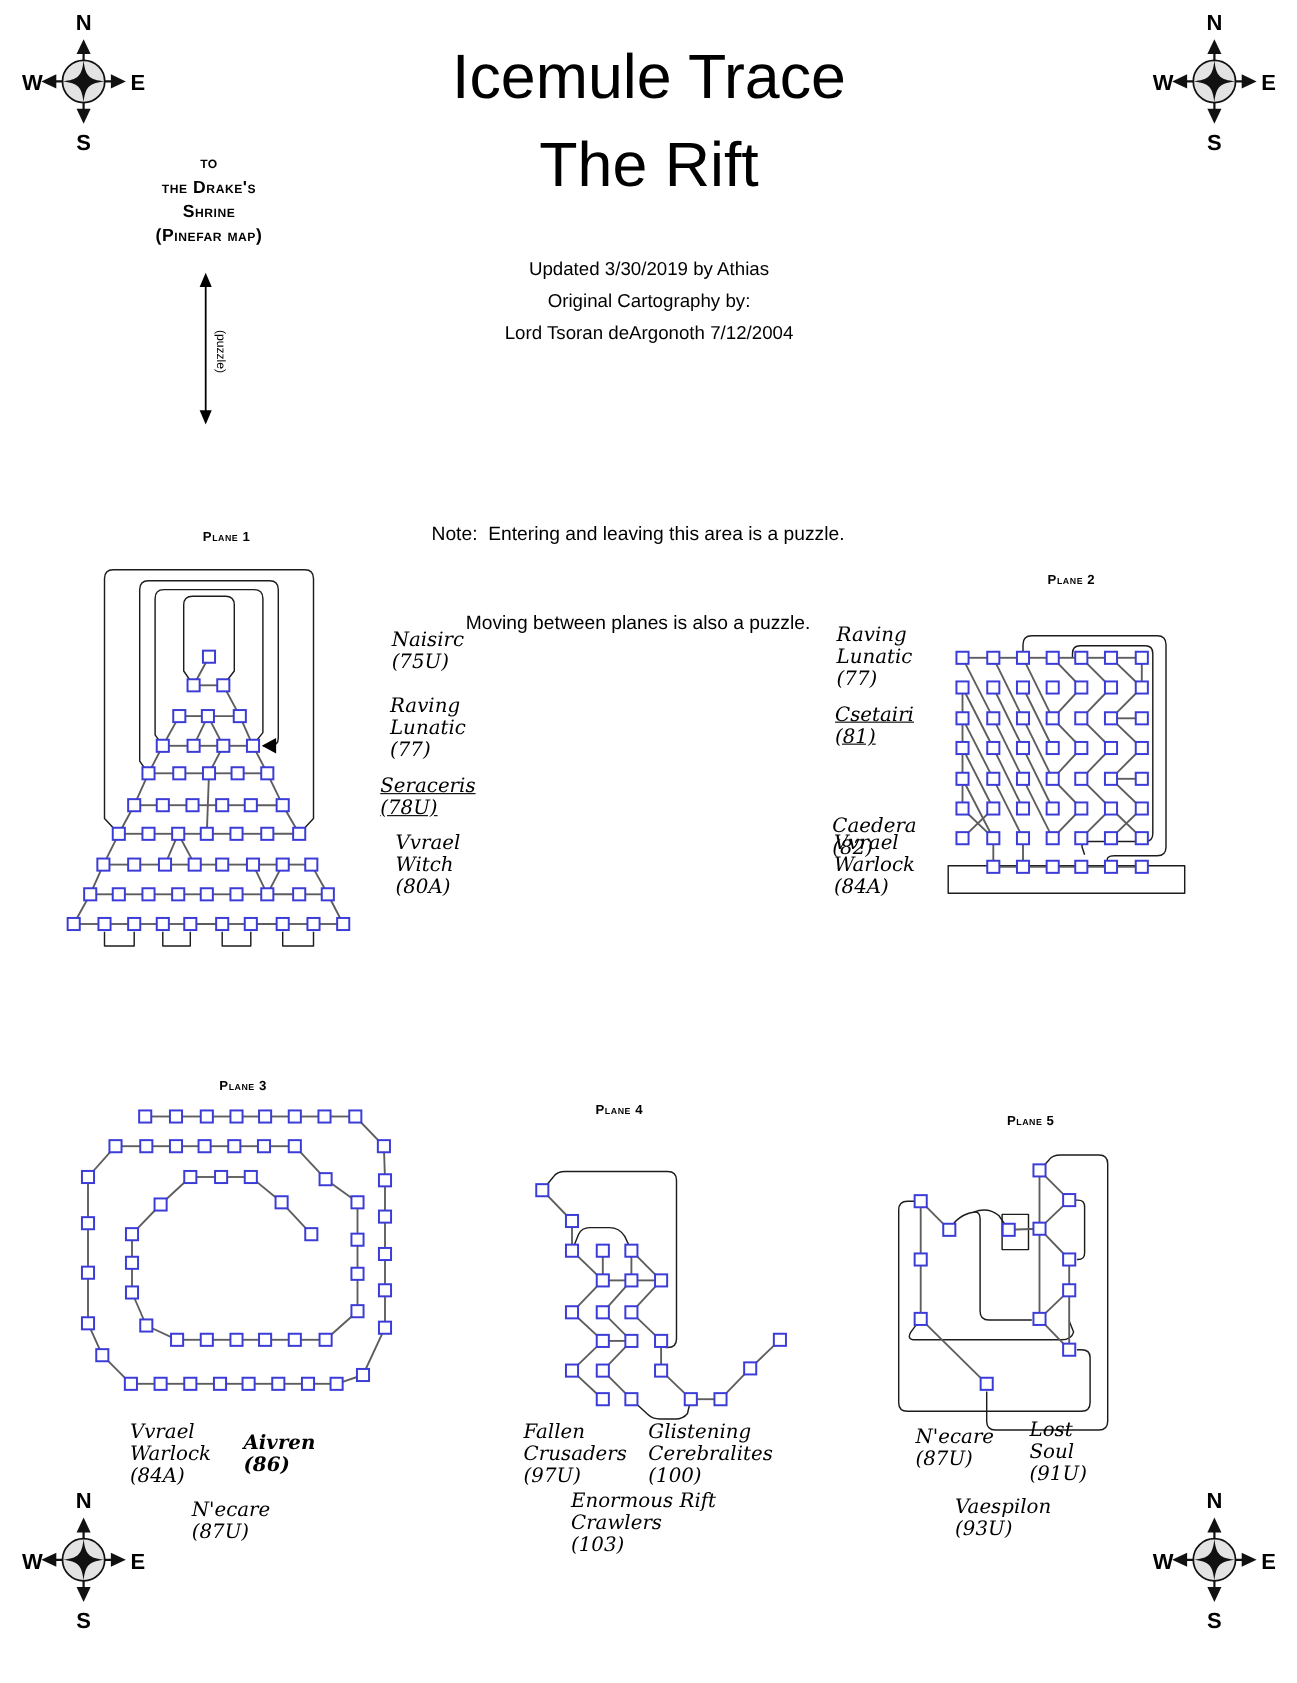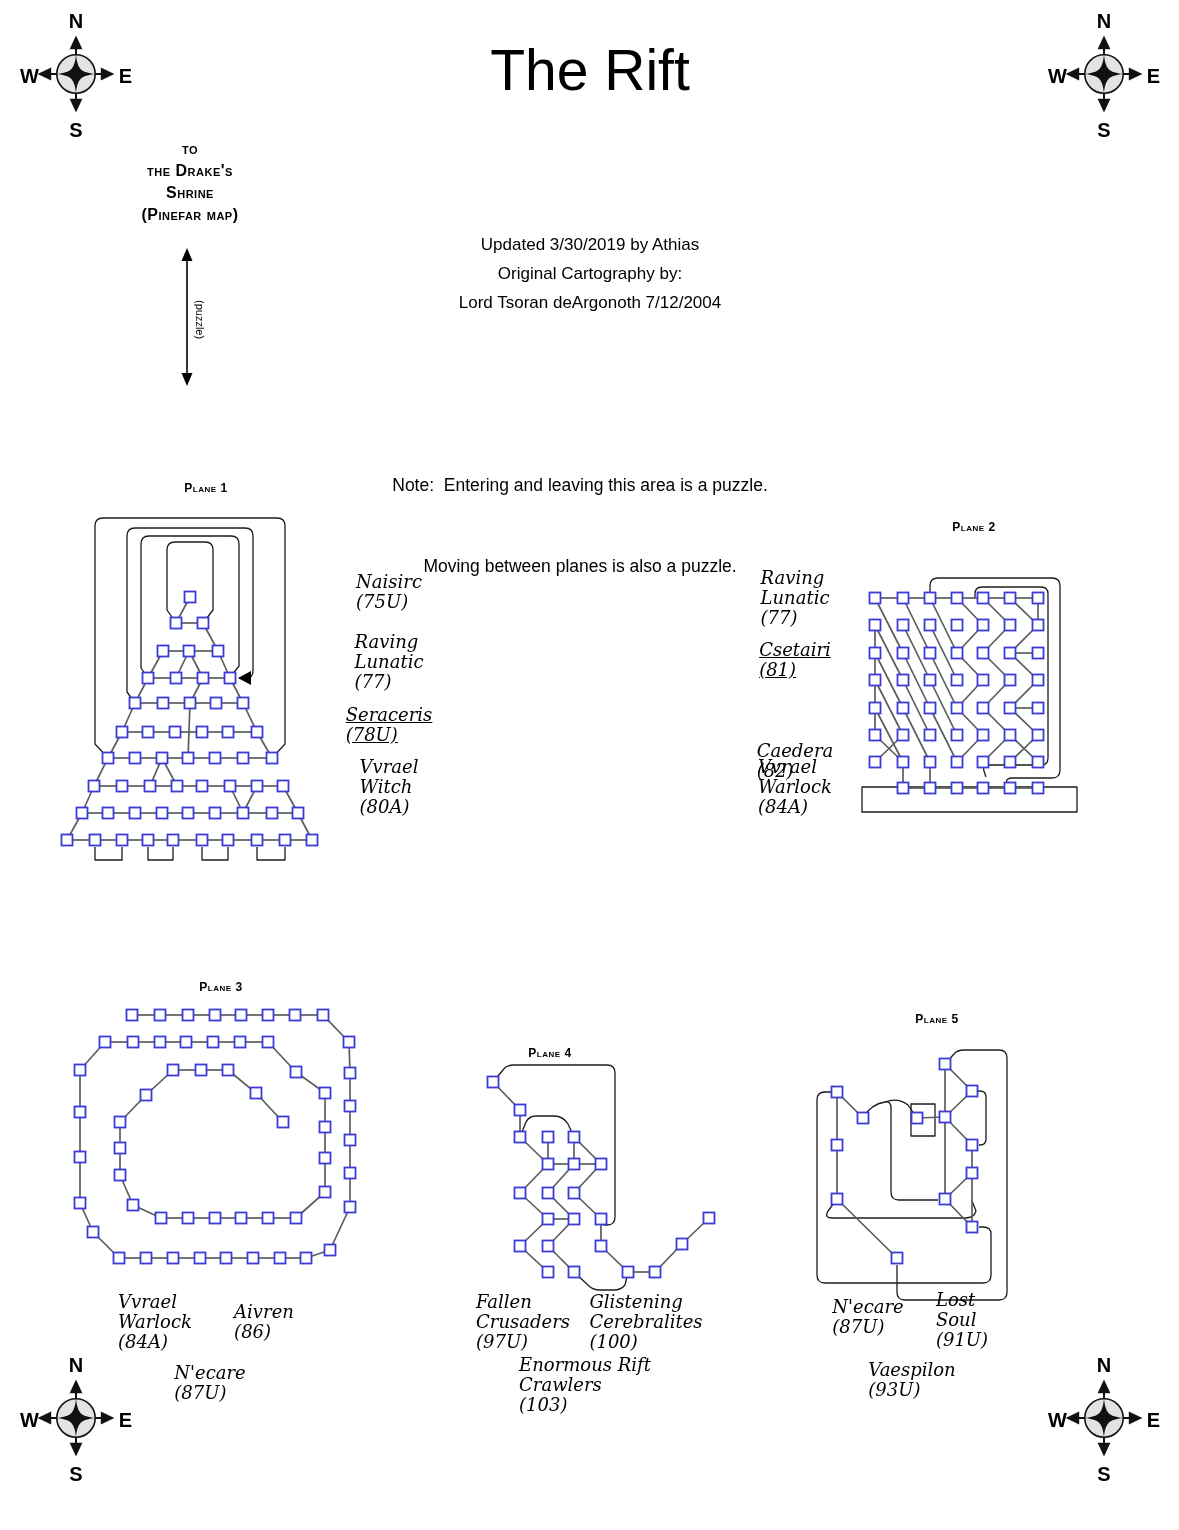--- a/index.html
+++ b/index.html
@@ -91,20 +91,21 @@
       <circle cx="50" cy="50" r="24" fill="#e3e3e3" stroke="#111" stroke-width="2"></circle>
       <path d="M50,26 C52,44 56,48 74,50 C56,52 52,56 50,74 C48,56 44,52 26,50 C44,48 48,44 50,26 Z" fill="#111"></path>
       <polygon points="50,2 42,19 58,19" fill="#111"></polygon>
       <polygon points="50,98 42,81 58,81" fill="#111"></polygon>
       <polygon points="2,50 19,42 19,58" fill="#111"></polygon>
       <polygon points="98,50 81,42 81,58" fill="#111"></polygon>
     </svg>
   </div>
 
   <div class="abs center title" style="left:290px;top:30px;width:600px;">
+    <div>Icemule Trace</div>
     <div>The Rift</div>
   </div>
   <div class="abs center attrib" style="left:340px;top:230px;width:500px;">
     <div>Updated 3/30/2019 by Athias</div>
     <div>Original Cartography by:</div>
     <div>Lord Tsoran deArgonoth 7/12/2004</div>
   </div>
 
   <div class="abs center smallcaps drake" style="left:95px;top:138px;width:190px;">
     <div>to</div>
@@ -120,21 +121,21 @@
   <span class="puzzle-label">(puzzle)</span>
 
   <div class="abs center note" style="left:330px;top:418px;width:500px;">
     <div>Note:  Entering and leaving this area is a puzzle.</div>
     <div>Moving between planes is also a puzzle.</div>
   </div>
 
   <div class="abs smallcaps plane-label" style="left:126px;top:481px;width:160px;text-align:center;">Plane 1</div>
   <div class="abs smallcaps plane-label" style="left:894px;top:520px;width:160px;text-align:center;">Plane 2</div>
   <div class="abs smallcaps plane-label" style="left:141px;top:980px;width:160px;text-align:center;">Plane 3</div>
-  <div class="abs smallcaps plane-label" style="left:470px;top:1002px;width:160px;text-align:center;margin-top:44px;">Plane 4</div>
+  <div class="abs smallcaps plane-label" style="left:483px;top:1002px;width:160px;text-align:center;">Plane 4</div>
   <div class="abs smallcaps plane-label" style="left:857px;top:1012px;width:160px;text-align:center;">Plane 5</div>
 
   <svg class="map" style="left:55px;top:500px;" width="300" height="375" viewBox="0 0 300 375">
       <path d="M53,258 L40,244 V26 Q40,18 48,18 H222 Q230,18 230,26 V244 L217,258" fill="none" stroke="#1c1c1c" stroke-width="1.3" stroke-linejoin="round"></path>
       <path d="M80,203 L72,192 V36 Q72,28 80,28 H190 Q198,28 198,36 V171 Q198,178 191,178 L184,178" fill="none" stroke="#1c1c1c" stroke-width="1.3" stroke-linejoin="round"></path>
       <path d="M93,178 L86,168 V44 Q86,36 94,36 H176 Q184,36 184,44 V166 L176,176" fill="none" stroke="#1c1c1c" stroke-width="1.3" stroke-linejoin="round"></path>
       <path d="M121,123 L112,110 V50 Q112,42 120,42 H150 Q158,42 158,50 V110 L148,123" fill="none" stroke="#1c1c1c" stroke-width="1.3" stroke-linejoin="round"></path>
       <path d="M40,347 V360 H67 V347" fill="none" stroke="#1c1c1c" stroke-width="1.3" stroke-linejoin="round"></path>
       <path d="M93,347 V360 H118 V347" fill="none" stroke="#1c1c1c" stroke-width="1.3" stroke-linejoin="round"></path>
       <path d="M147,347 V360 H173 V347" fill="none" stroke="#1c1c1c" stroke-width="1.3" stroke-linejoin="round"></path>
@@ -618,21 +619,21 @@
     <div>Vvrael</div>
     <div>Warlock</div>
     <div>(84A)</div>
   </div>
 
   <div class="creature" style="left:155px;top:1292px;">
     <div>Vvrael</div>
     <div>Warlock</div>
     <div>(84A)</div>
   </div>
-  <div class="creature" style="left:264px;top:1302px;">
+  <div class="creature" style="left:254px;top:1302px;font-weight:bold;">
     <div>Aivren</div>
     <div>(86)</div>
   </div>
   <div class="creature" style="left:210px;top:1363px;">
     <div>N'ecare</div>
     <div>(87U)</div>
   </div>
 
   <div class="creature" style="left:523px;top:1292px;">
     <div>Fallen</div>

